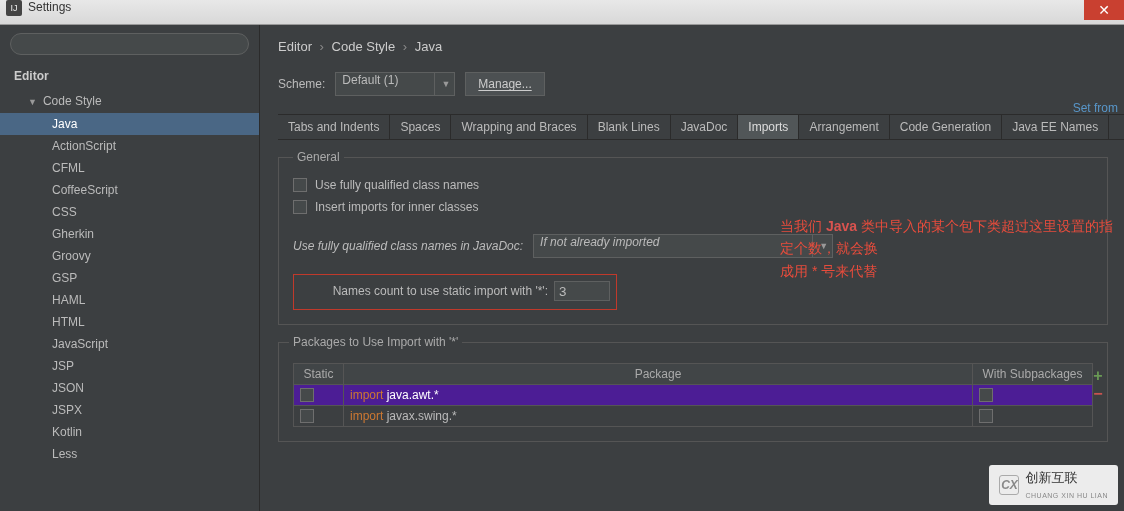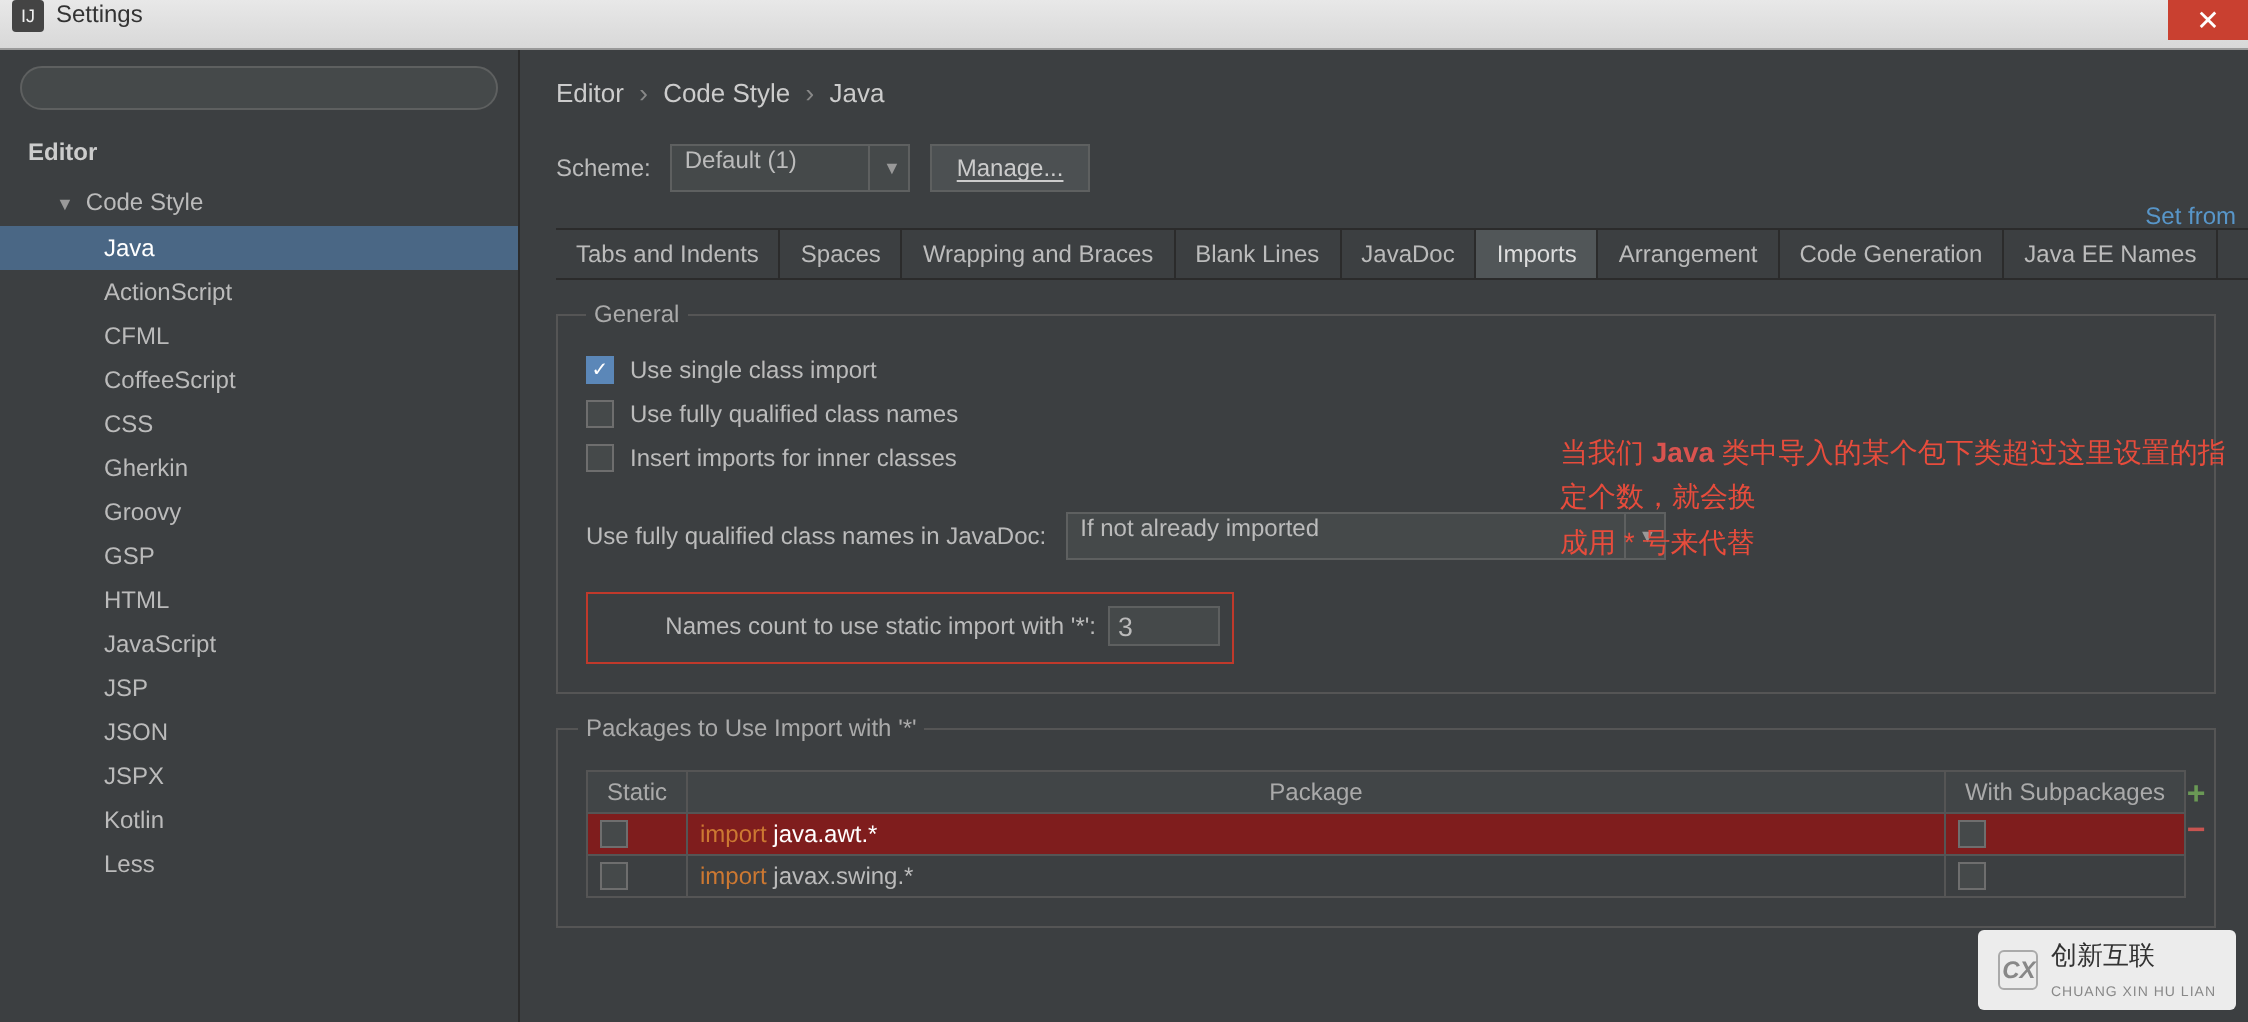--- a/index.html
+++ b/index.html
@@ -42,34 +42,34 @@
 .tab.active { background:#515658; color:#ddd; }
 
 .panel { padding:0 16px 0 0; }
 fieldset { border:1px solid #555; margin-top:10px; padding:10px 14px 14px 14px; position:relative;}
 legend { color:#aaa; padding:0 4px; font-size:12px;}
 .chk-row { display:flex; align-items:center; gap:8px; padding:4px 0;}
 .chkbox { width:14px; height:14px; border:1px solid #6e6e6e; background:#45494a; display:flex; align-items:center; justify-content:center; font-size:10px; color:#fff;}
 .chkbox.checked { background:#5b87b8; border-color:#5b87b8;}
 .chkbox.checked::after{content:"✓";}
 
-.fq-row { display:flex; align-items:center; gap:10px; margin:16px 0;}
+.fq-row { display:flex; align-items:center; gap:10px; margin:16px 0;font-style:italic;}
 .num-row { display:flex; align-items:center; gap:6px; padding:2px 0;}
 .num-row label { width:248px; text-align:right; color:#bbb; }
 .num-input { width:56px; height:20px; background:#45494a; border:1px solid #5e6060; color:#bbb; padding:0 4px;}
 .redbox { border:1px solid #c0392b; padding:4px 6px 6px 6px; display:inline-block; }
 
 .annot { position:absolute; color:#e74c3c; font-size:14px; line-height:1.6; }
 .annot b { color:#d9534f; font-weight:bold;}
 
 .pkg-section legend{ margin-left:-4px;}
 .tbl { width:100%; border-collapse:collapse; margin-top:4px;}
 .tbl th { background:#414547; border:1px solid #555; padding:3px 6px; font-weight:normal; color:#aaa; font-size:12px;}
 .tbl td { border:1px solid #555; padding:3px 6px; }
-.tbl tr.selrow td { background:#7f1d1d; color:#fff;}
+.tbl tr.selrow td { background:#4c1d95; color:#fff;}
 .kw { color:#cc7832;}
 .rowbtns { position:absolute; right:0; top:18px; display:flex; flex-direction:column;}
 .rowbtns span{ width:18px;height:18px; display:flex;align-items:center;justify-content:center; font-size:16px; font-weight:bold;}
 .plus{color:#6a9955;} .minus{color:#c75450;}
 
 .watermark { position:absolute; right:6px; bottom:6px; background:rgba(255,255,255,0.9); padding:4px 10px; border-radius:3px; display:flex; align-items:center; gap:6px; color:#555; font-size:12px;}
 .watermark .logo { width:20px;height:20px;border:1px solid #aaa;border-radius:3px;display:flex;align-items:center;justify-content:center;color:#888;font-style:italic;font-weight:bold;text-align:right;}
 </style>
 </head>
 <body>
@@ -91,20 +91,21 @@
       <div class="tree-sub expand">Code Style</div>
       <div id="tree-leaves">
           <div class="tree-leaf sel">Java</div>
           <div class="tree-leaf">ActionScript</div>
           <div class="tree-leaf">CFML</div>
           <div class="tree-leaf">CoffeeScript</div>
           <div class="tree-leaf">CSS</div>
           <div class="tree-leaf">Gherkin</div>
           <div class="tree-leaf">Groovy</div>
           <div class="tree-leaf">GSP</div>
+          <div class="tree-leaf">HAML</div>
           <div class="tree-leaf">HTML</div>
           <div class="tree-leaf">JavaScript</div>
           <div class="tree-leaf">JSP</div>
           <div class="tree-leaf">JSON</div>
           <div class="tree-leaf">JSPX</div>
           <div class="tree-leaf">Kotlin</div>
           <div class="tree-leaf">Less</div>
         </div>
     </div>
   </div>
@@ -138,24 +139,20 @@
         <div class="tab">JavaDoc</div>
         <div class="tab active">Imports</div>
         <div class="tab">Arrangement</div>
         <div class="tab">Code Generation</div>
         <div class="tab">Java EE Names</div>
       </div>
 
     <div class="panel">
       <fieldset>
         <legend>General</legend>
-        <div class="chk-row">
-          <span class="chkbox checked"></span>
-          <span>Use single class import</span>
-        </div>
         <div class="chk-row">
           <span class="chkbox"></span>
           <span>Use fully qualified class names</span>
         </div>
         <div class="chk-row">
           <span class="chkbox"></span>
           <span>Insert imports for inner classes</span>
         </div>
 
         <div class="fq-row">

